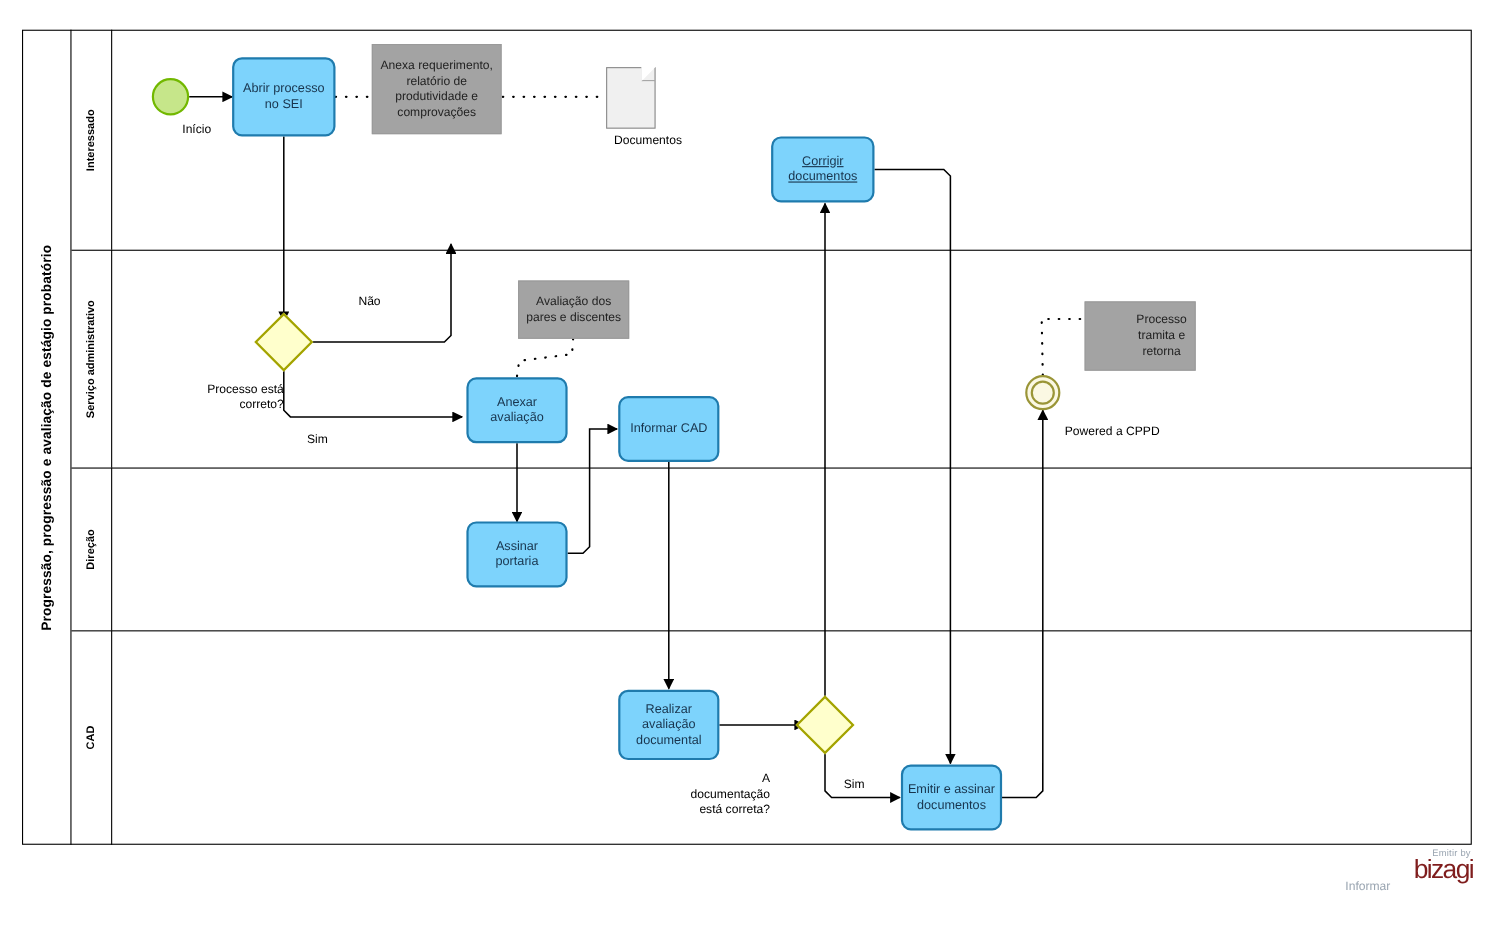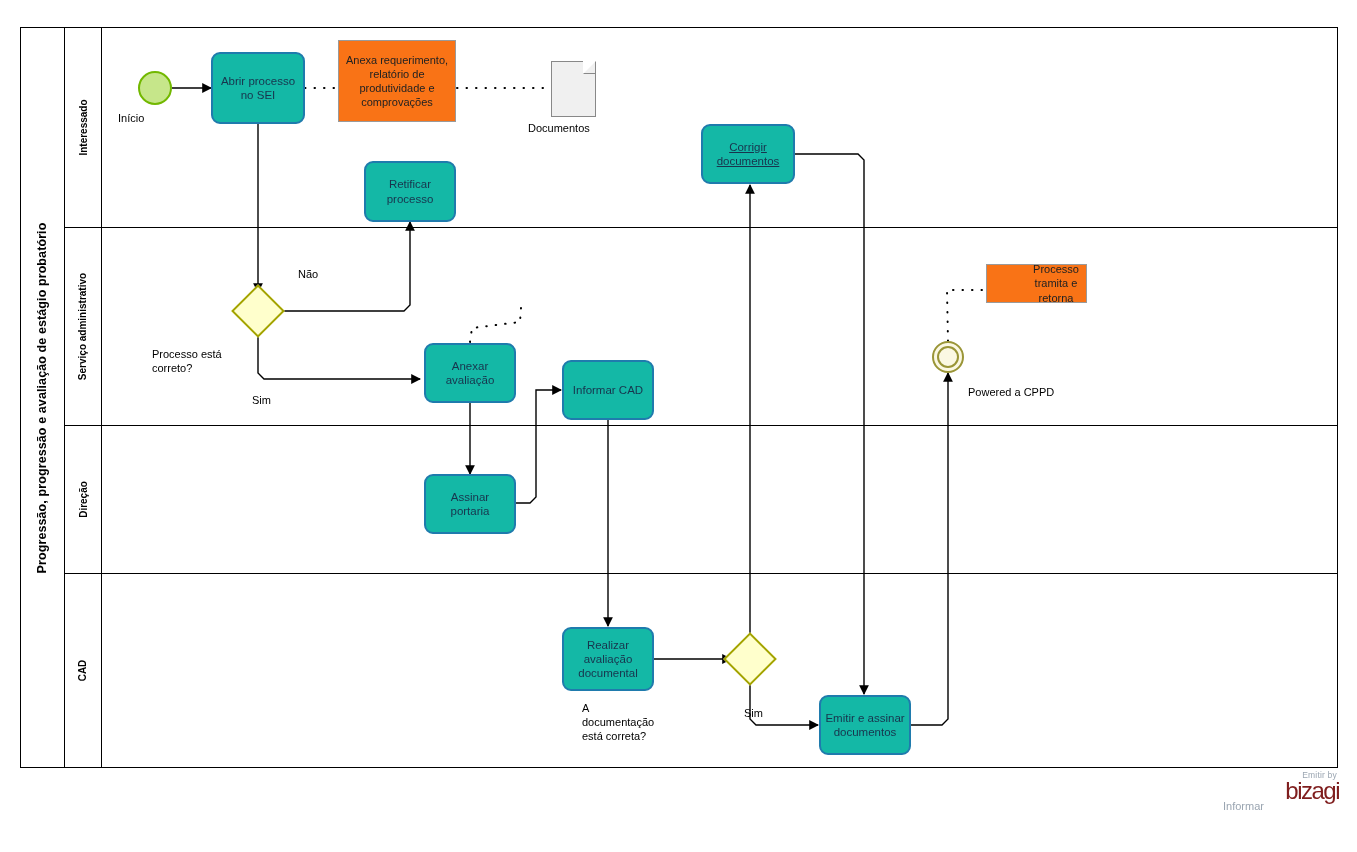--- a/index.html
+++ b/index.html
@@ -54,21 +54,21 @@
   .lane-sep{
     position:absolute;
     left:65px;
     width:1273px;
     height:0;
     border-top:1px solid #000000;
   }
   
   .task{
     position:absolute;
-    background:#14b8a6;
+    background:#7dd3fc;
     border:2px solid #1f7bad;
     border-radius:9px;
     box-sizing:border-box;
     display:flex;align-items:center;justify-content:center;
     text-align:center;
     font-size:11.5px;
     color:#18344d;
     line-height:1.24;
     padding:2px 4px;
   }
@@ -98,21 +98,21 @@
   }
   .interm-event::after{
     content:"";
     position:absolute;
     left:3px;top:3px;right:3px;bottom:3px;
     border-radius:50%;
     border:2px solid #9a9537;
   }
   .annotation{
     position:absolute;
-    background:#f97316;
+    background:#a3a3a3;
     border-top:1px solid #9a9a9a;
     border-right:1px solid #9a9a9a;
     border-bottom:1px solid #9a9a9a;
     border-left:1px solid #9a9a9a;
     box-sizing:border-box;
     display:flex;align-items:center;justify-content:center;
     text-align:center;
     font-size:11px;
     color:#222222;
     line-height:1.28;
@@ -142,21 +142,21 @@
     border-bottom:1px solid #888888;
     transform:rotate(0deg);
     box-sizing:border-box;
     background:transparent;
     clip-path:polygon(0 0,100% 100%,0 100%);
   }
   .caption{
     position:absolute;
     font-size:11px;
     color:#000000;
-    text-align:left;
+    text-align:right;
     line-height:1.25;
     white-space:pre-line;
   }
   
   .flow-svg{
     position:absolute;
     left:0;top:0;
     width:1357px;height:852px;
     pointer-events:none;
   }
@@ -247,56 +247,55 @@
       <path d="M 948 341 L 947 290 L 986 290"></path>
     </g>
   </svg>
 
   <div class="start-event" style="left:138px;top:71px;"></div>
   <div class="caption" style="left:118px;top:112px;width:74px;">Início</div>
 
   <div class="task" style="left: 211px; top: 52px; width: 94px; height: 72px; white-space: pre-line;">Abrir processo
 no SEI</div>
 
-  <div class="task" style="left: 364px; top: 161px; width: 92px; height: 61px; white-space: pre-line;">Retificar
-processo</div>
 
   <div class="task" style="left: 701px; top: 124px; width: 94px; height: 60px; white-space: pre-line; text-decoration: underline;">Corrigir
 documentos</div>
 
   <div class="task" style="left: 424px; top: 343px; width: 92px; height: 60px; white-space: pre-line;">Anexar
 avaliação</div>
 
   <div class="task" style="left:424px;top:474px;width:92px;height:60px;">Assinar portaria</div>
 
   <div class="task" style="left:562px;top:360px;width:92px;height:60px;">Informar CAD</div>
 
   <div class="task" style="left: 562px; top: 627px; width: 92px; height: 64px; white-space: pre-line;">Realizar
 avaliação
 documental</div>
 
   <div class="task" style="left: 819px; top: 695px; width: 92px; height: 60px; white-space: pre-line;">Emitir e assinar
 documentos</div>
 
   <div class="gateway" style="left:239px;top:292px;"></div>
-  <div class="caption" style="left: 152px; top: 348px; width: 118px; white-space: pre-line;">Processo está
+  <div class="caption" style="left: 140px; top: 348px; width: 118px; white-space: pre-line;">Processo está
 correto?</div>
 
   <div class="gateway" style="left:731px;top:640px;"></div>
   <div class="caption" style="left: 582px; top: 702px; width: 118px; white-space: pre-line;">A
 documentação
 está correta?</div>
 
   <div class="interm-event" style="left:932px;top:341px;"></div>
   <div class="caption" style="left:968px;top:386px;width:124px;text-align:left;">Powered a CPPD</div>
 
   <div class="annotation" style="left:338px;top:40px;width:118px;height:82px;">Anexa requerimento, relatório de produtividade e comprovações</div>
 
-
-  <div class="annotation" style="left:986px;top:264px;width:101px;height:39px;padding-left:44px;">Processo tramita e retorna</div>
+  <div class="annotation" style="left:471px;top:255px;width:101px;height:53px;">Avaliação dos pares e discentes</div>
+
+  <div class="annotation" style="left:986px;top:274px;width:101px;height:63px;padding-left:44px;">Processo tramita e retorna</div>
 
   <div class="data-object" style="left:551px;top:61px;"></div>
   <div class="caption" style="left:528px;top:122px;width:92px;">Documentos</div>
 
   <div class="caption" style="left:298px;top:268px;width:48px;">Não</div>
   <div class="caption" style="left:252px;top:394px;width:46px;">Sim</div>
   <div class="caption" style="left:744px;top:707px;width:42px;">Sim</div>
 
   <div class="watermark">
     <span class="wm-powered">Emitir by</span>

